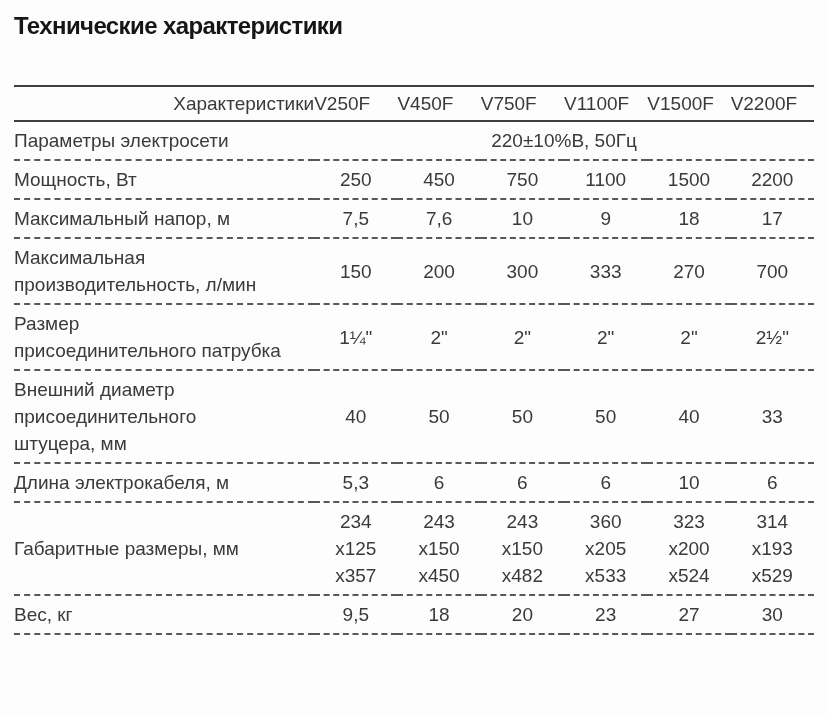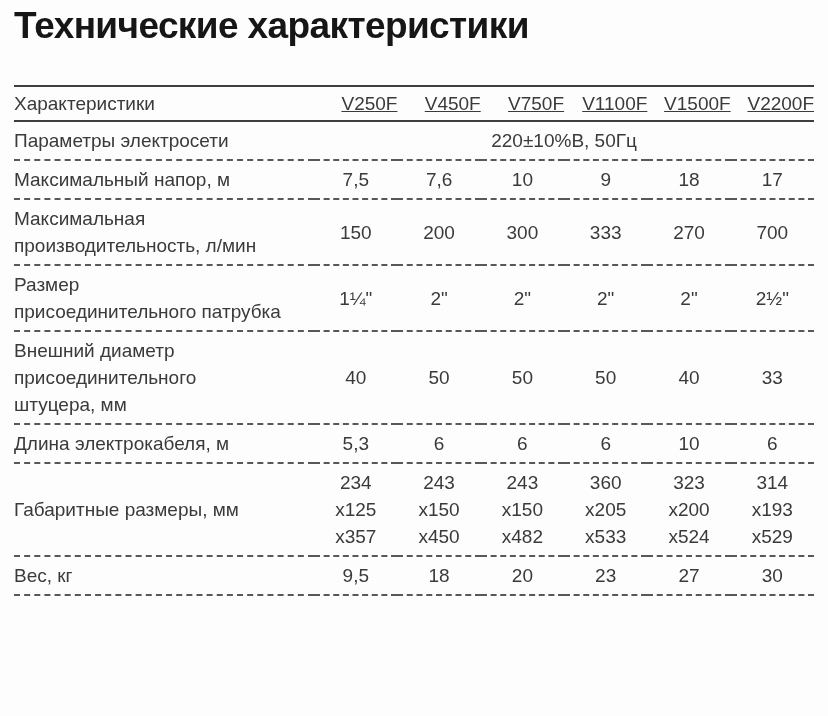--- a/index.html
+++ b/index.html
@@ -11,21 +11,21 @@
     height: 716px;
     background: #fdfdfd;
     font-family: "Liberation Sans", sans-serif;
     color: #3a3a3a;
     overflow: hidden;
   }
   .wrap {
     padding: 0 14px;
   }
   h1.page-title {
-    font-size: 37px;
+    font-size: 24px;
     line-height: 36px;
     font-weight: 800;
     letter-spacing: -0.6px;
     color: #161616;
     margin: 8px 0 0 0;
   }
   table.spec-table {
     border-collapse: collapse;
     width: 100%;
     margin-top: 41px;
@@ -34,27 +34,26 @@
   thead th {
     border-top: 2px solid #3f3f3f;
     border-bottom: 2px solid #3f3f3f;
     font-weight: 400;
     font-size: 19px;
     line-height: 25px;
     padding: 4px 0;
     color: #3a3a3a;
   }
   th.label-h {
-    text-align: left;
+    text-align: right;
     width: 37.5%;
   }
   th.col-h {
-    text-align: right;
+    text-align: left;
     width: 10.41%;
-    text-decoration: underline;
   }
   tbody td {
     border-bottom: 2px dashed #585858;
     font-size: 19px;
     line-height: 27px;
     padding: 5px 0;
     vertical-align: middle;
     white-space: pre-line;
     color: #3a3a3a;
   }
@@ -83,20 +82,29 @@
           <th class="col-h">V1100F</th>
           <th class="col-h">V1500F</th>
           <th class="col-h">V2200F</th>
         </tr>
     </thead>
     <tbody>
 
     <tr>
           <td class="label">Параметры электросети</td>
           <td class="val merged" colspan="6">220±10%В, 50Гц</td>
+        </tr>
+        <tr>
+          <td class="label">Мощность, Вт</td>
+          <td class="val">250</td>
+          <td class="val">450</td>
+          <td class="val">750</td>
+          <td class="val">1100</td>
+          <td class="val">1500</td>
+          <td class="val">2200</td>
         </tr>
         <tr>
           <td class="label">Максимальный напор, м</td>
           <td class="val">7,5</td>
           <td class="val">7,6</td>
           <td class="val">10</td>
           <td class="val">9</td>
           <td class="val">18</td>
           <td class="val">17</td>
         </tr>

